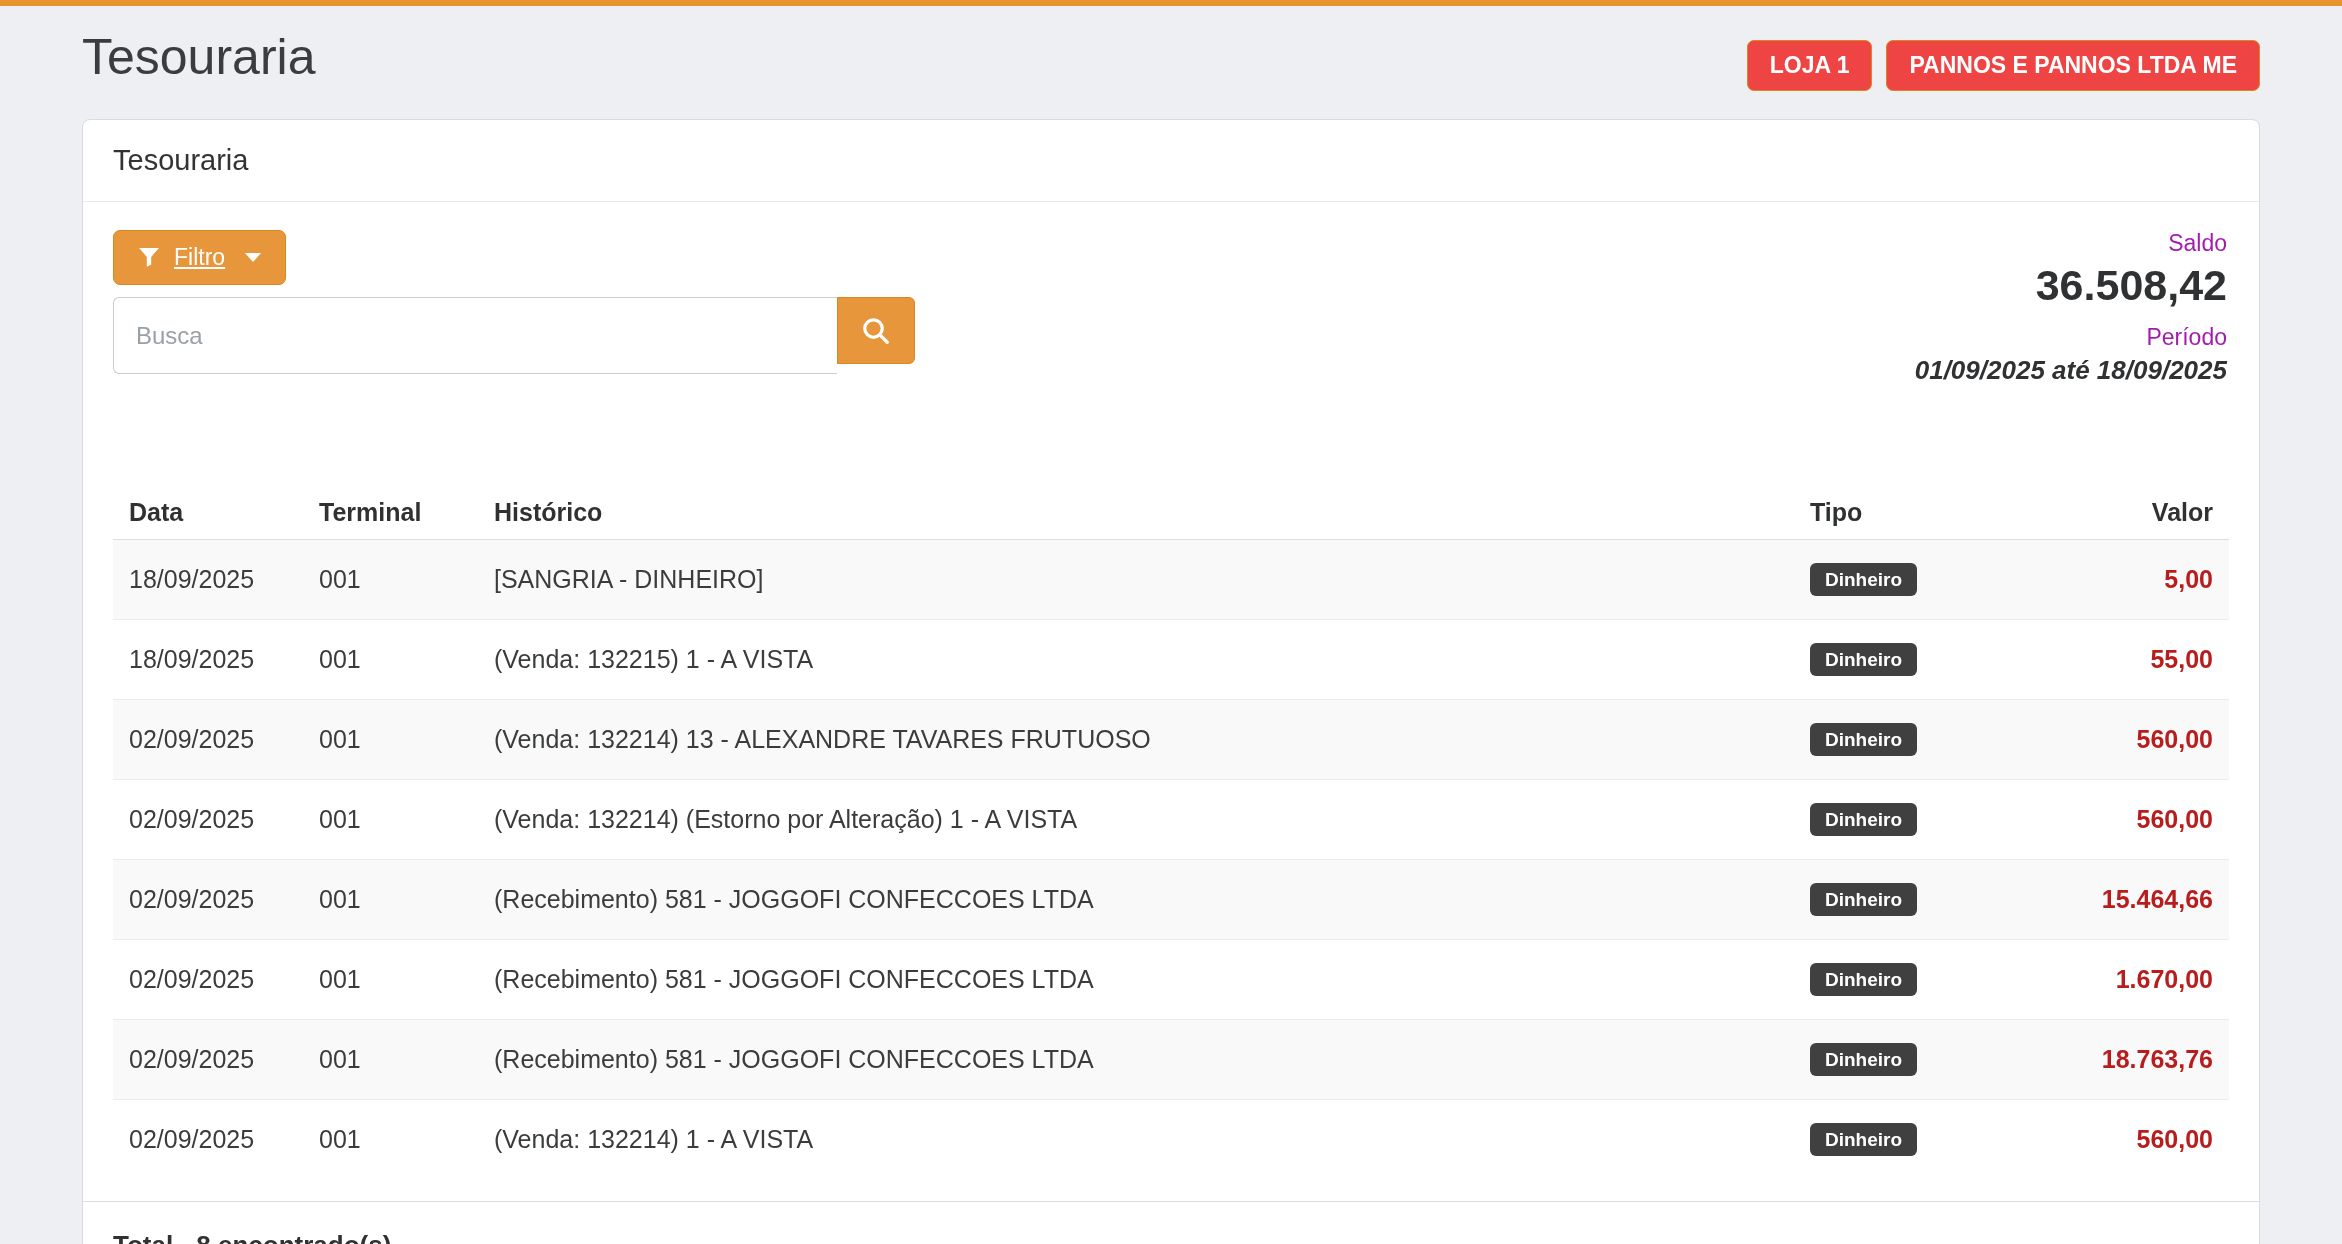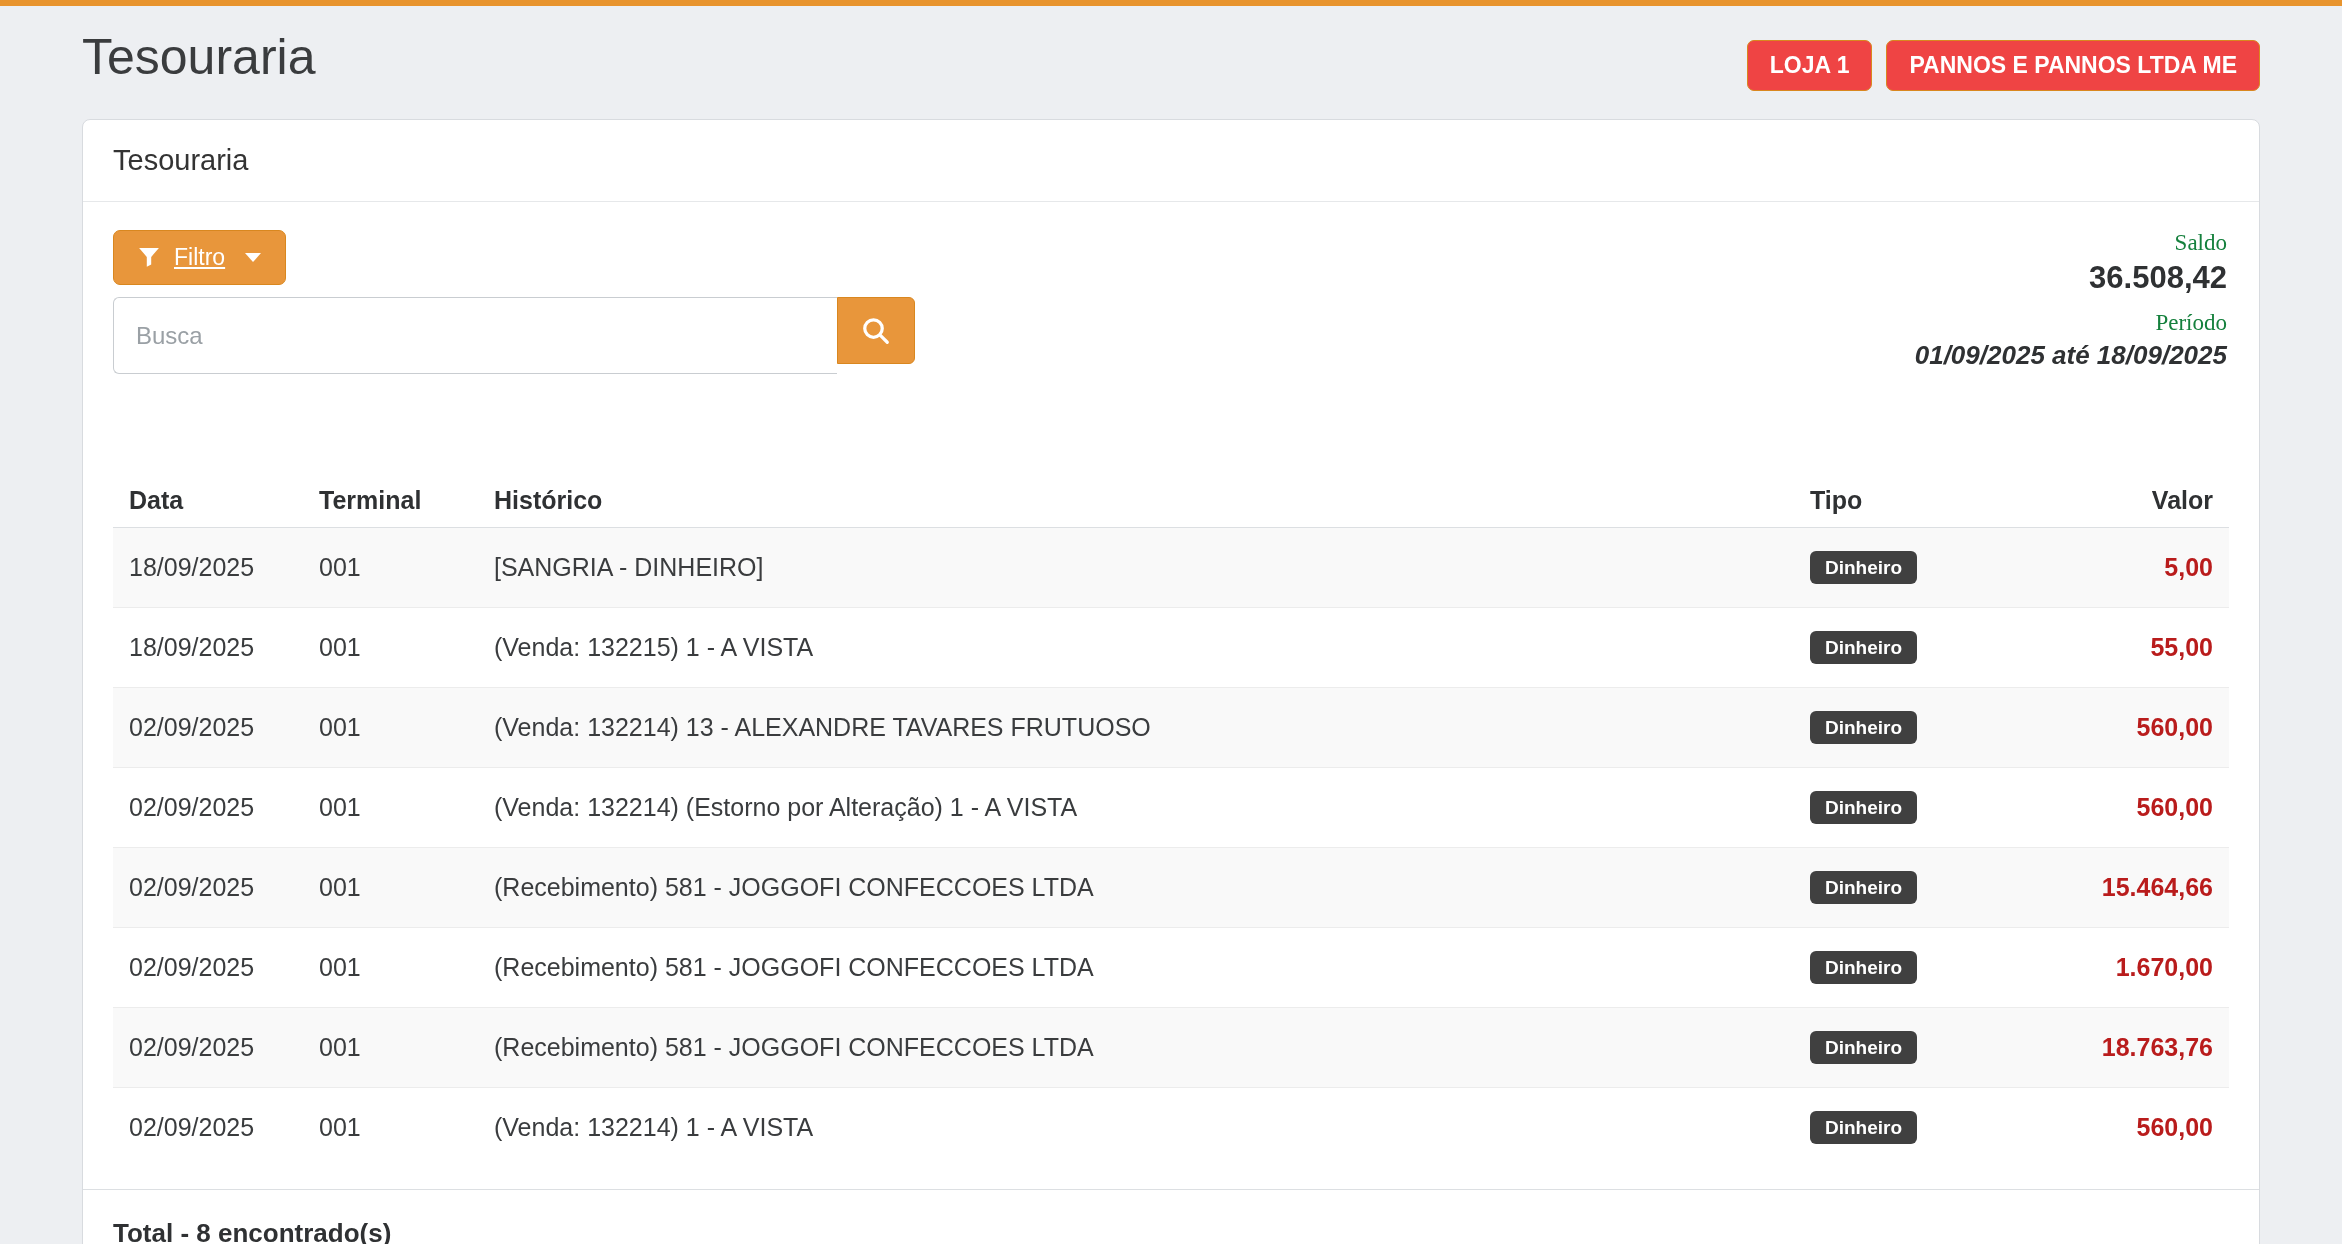--- a/index.html
+++ b/index.html
@@ -65,22 +65,22 @@
   .search-input::placeholder { color: #9aa0a5; }
   .search-btn {
     width: 78px; height: 67px;
     background: #e8963b; border: 1px solid #d9871f;
     border-radius: 0 6px 6px 0;
     display: flex; align-items: center; justify-content: center; cursor: pointer;
   }
 
   
   .summary { text-align: right; padding-right: 2px; }
-  .summary .small-label { font-size: 23px; color: #15803d; font-family: Liberation Serif, serif; }
-  .summary .saldo-value { font-size: 31px; font-weight: 700; color: #2f3133; margin: 4px 0 14px 0; }
+  .summary .small-label { font-size: 23px; color: #a21caf; }
+  .summary .saldo-value { font-size: 43px; font-weight: 700; color: #2f3133; margin: 4px 0 14px 0; }
   .summary .periodo-value { font-size: 26px; font-weight: 700; color: #2f3133; margin-top: 4px; font-style: italic; }
 
   
   table.tx-table {
     width: 100%; border-collapse: collapse; table-layout: fixed;
     margin-top: 100px; font-size: 25px;
   }
   .tx-table th {
     text-align: left; font-weight: 700; color: #2f3133;
     padding: 12px 16px; border-bottom: 1px solid #dcdfe2;

